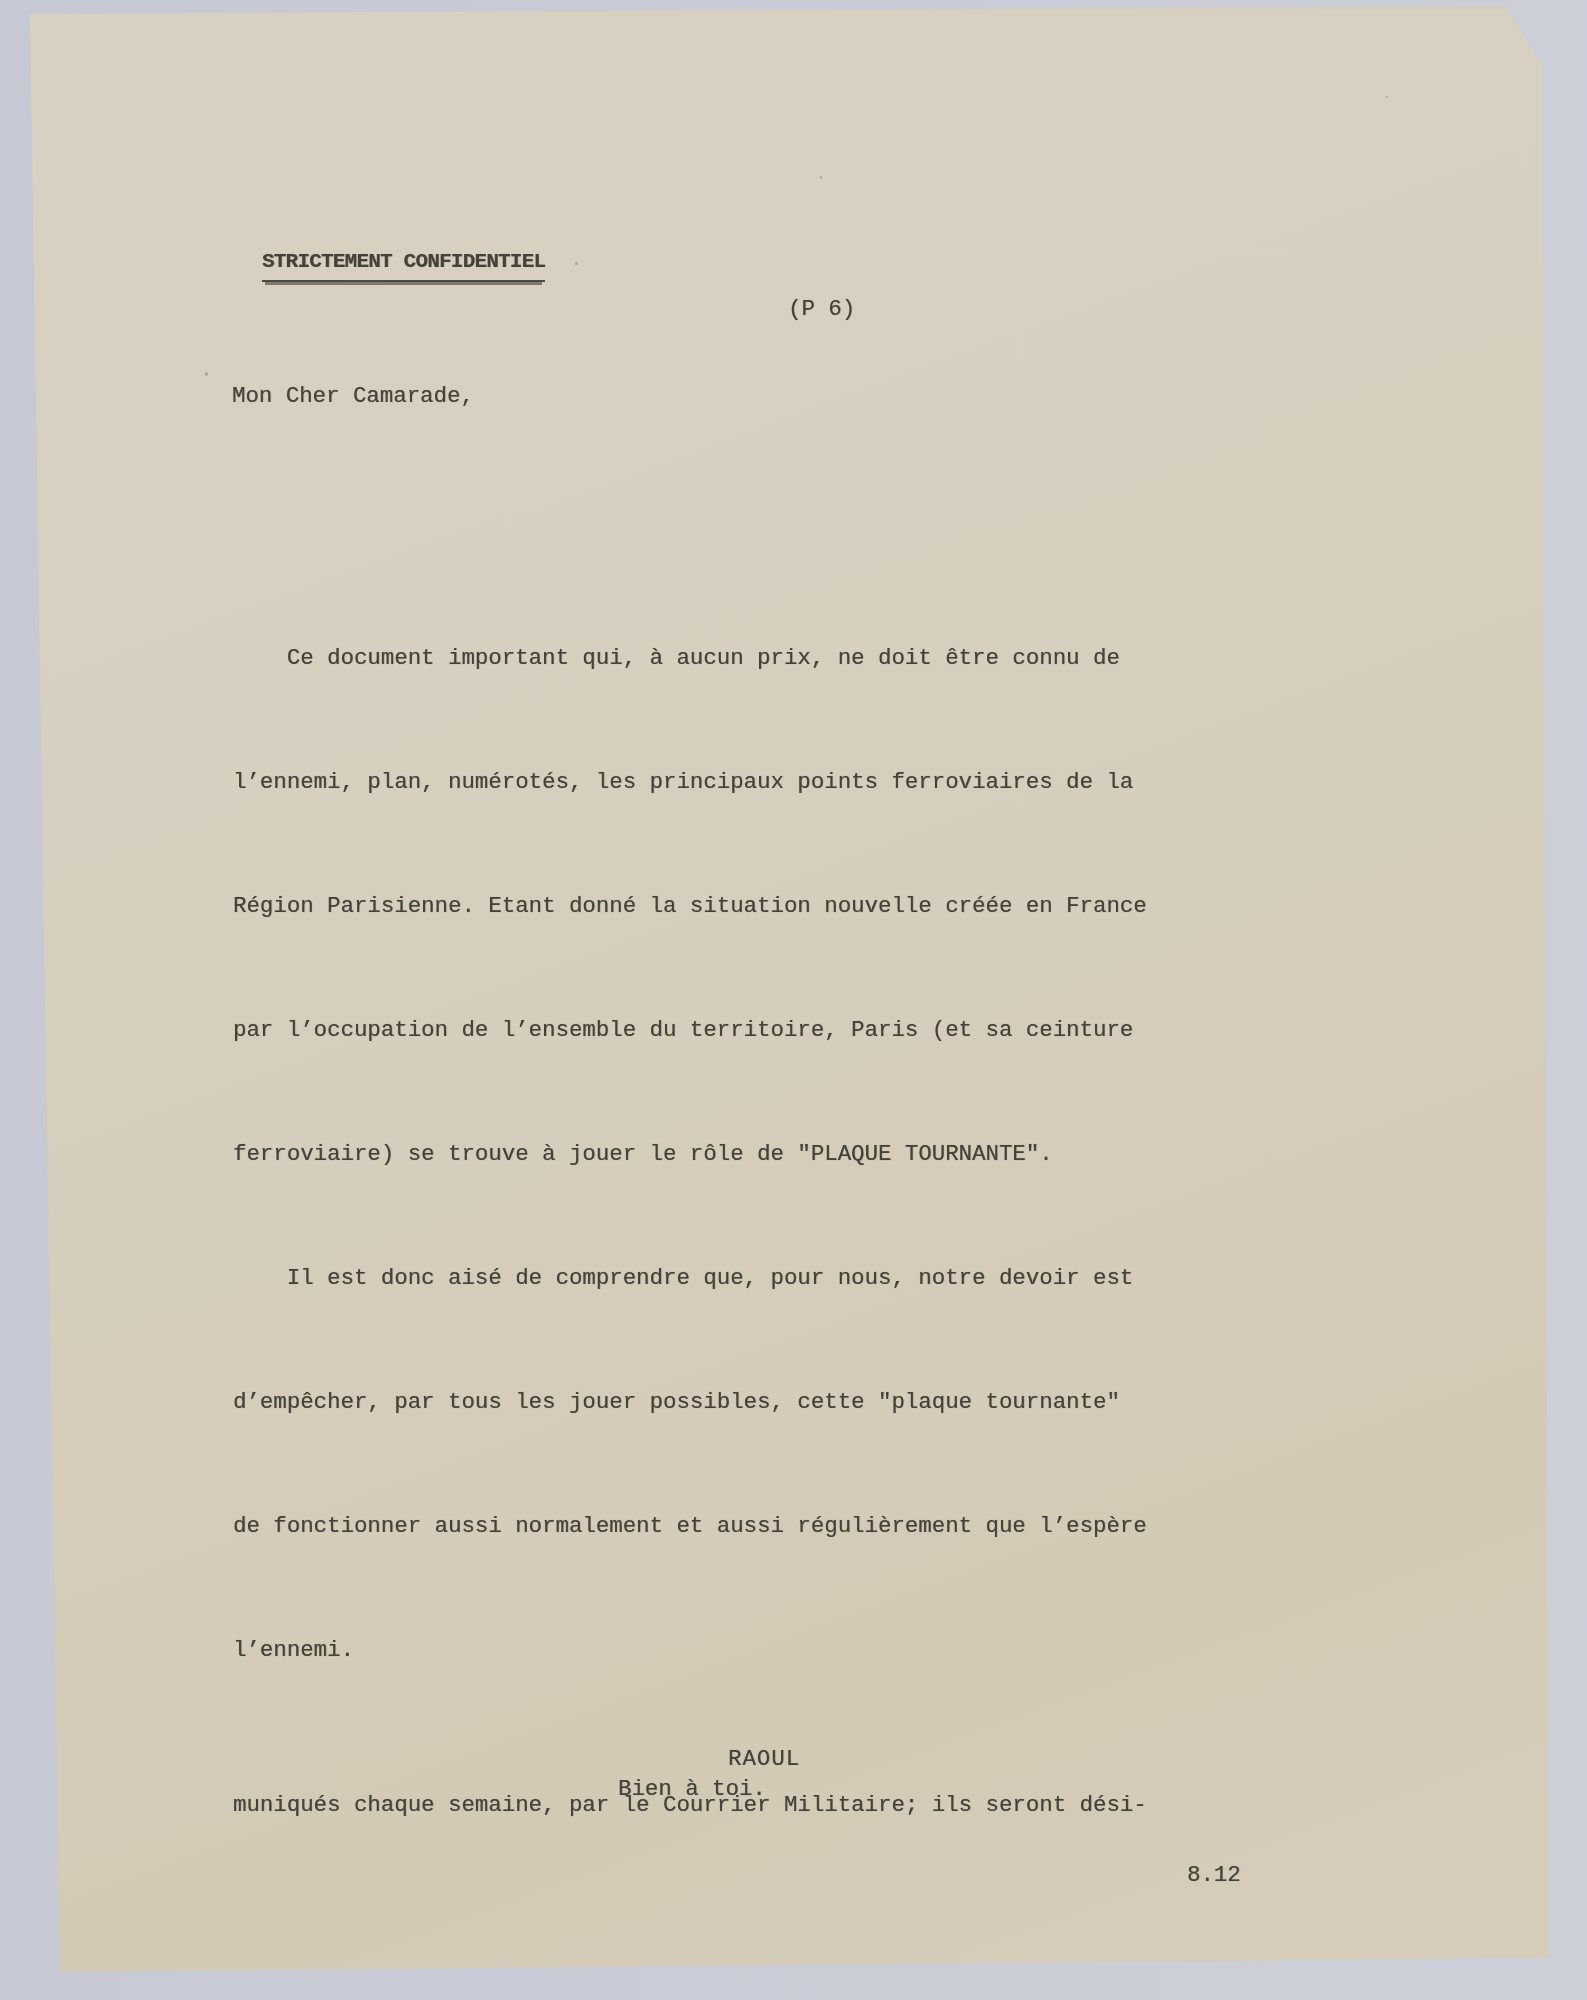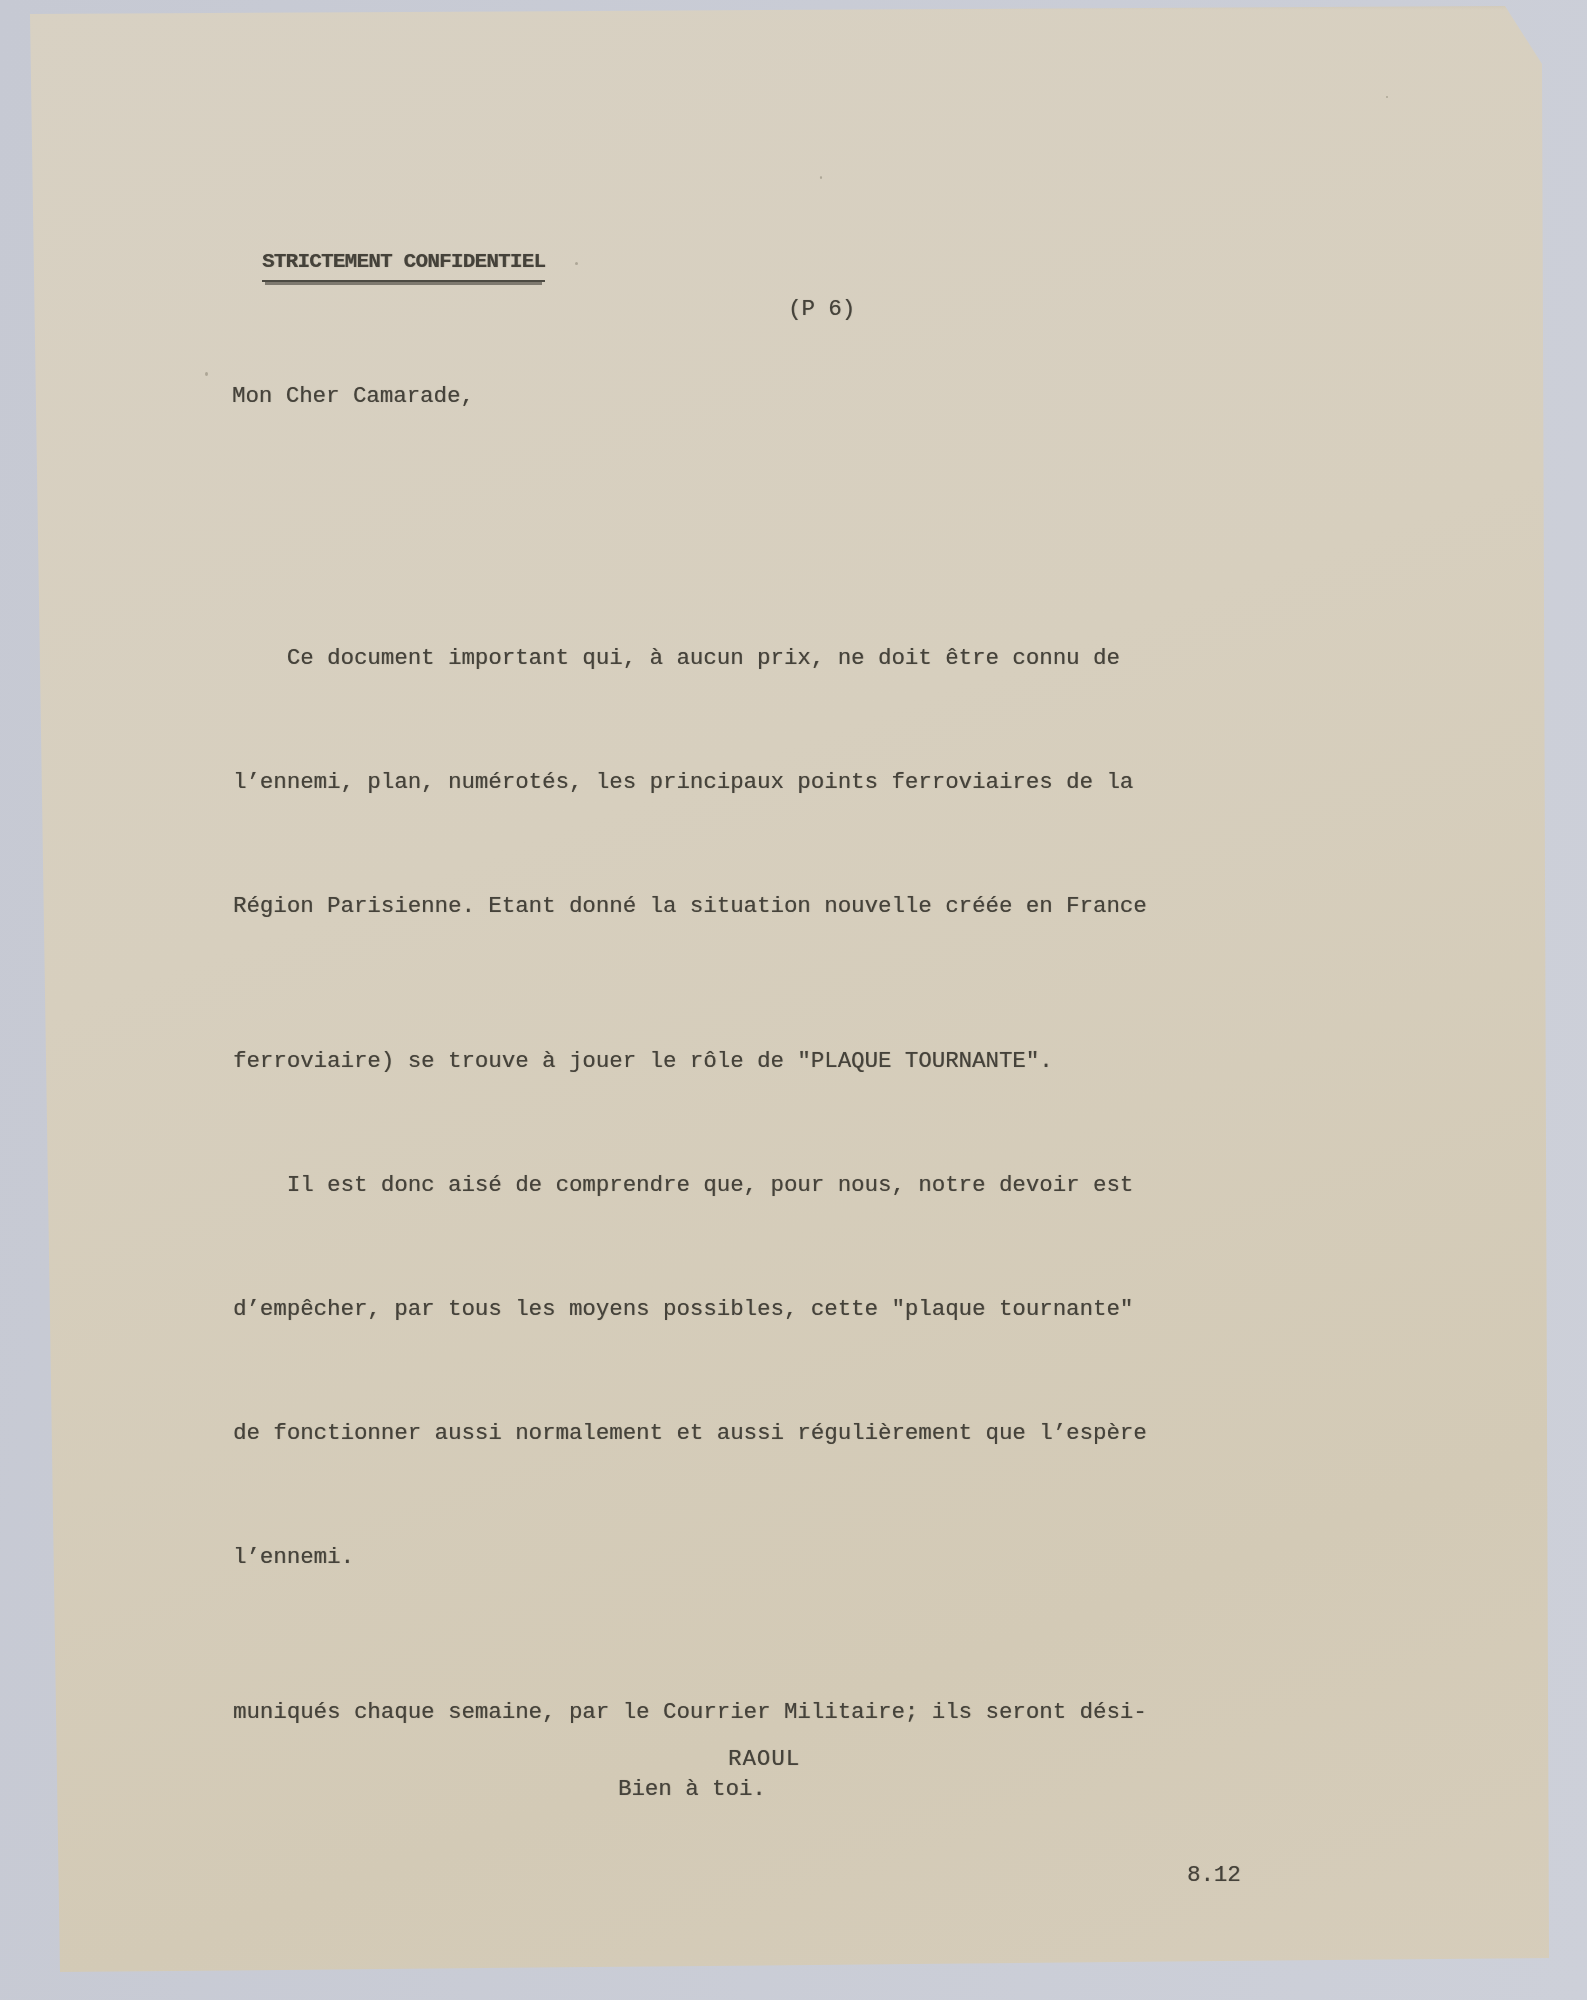--- a/index.html
+++ b/index.html
@@ -74,26 +74,27 @@
     <div class="ink body-lines">
       
     
       
         <div class="line">    Ce document important qui, à aucun prix, ne doit être connu de</div>
       
         <div class="line">l’ennemi, plan, numérotés, les principaux points ferroviaires de la</div>
       
         <div class="line">Région Parisienne. Etant donné la situation nouvelle créée en France</div>
       
+        <div class="line">par l’occupation de l’ensemble du territoire, Paris (et sa ceinture</div>
       
         <div class="line">ferroviaire) se trouve à jouer le rôle de "PLAQUE TOURNANTE".</div>
       
         <div class="line">    Il est donc aisé de comprendre que, pour nous, notre devoir est</div>
       
-        <div class="line">d’empêcher, par tous les moyens possibles, cette "plaque tournante"</div>
+        <div class="line">d’empêcher, par tous les jouer possibles, cette "plaque tournante"</div>
       
         <div class="line">de fonctionner aussi normalement et aussi régulièrement que l’espère</div>
       
         <div class="line">l’ennemi.</div>
       
       
         <div class="line">muniqués chaque semaine, par le Courrier Militaire; ils seront dési-</div>
       
         
       

